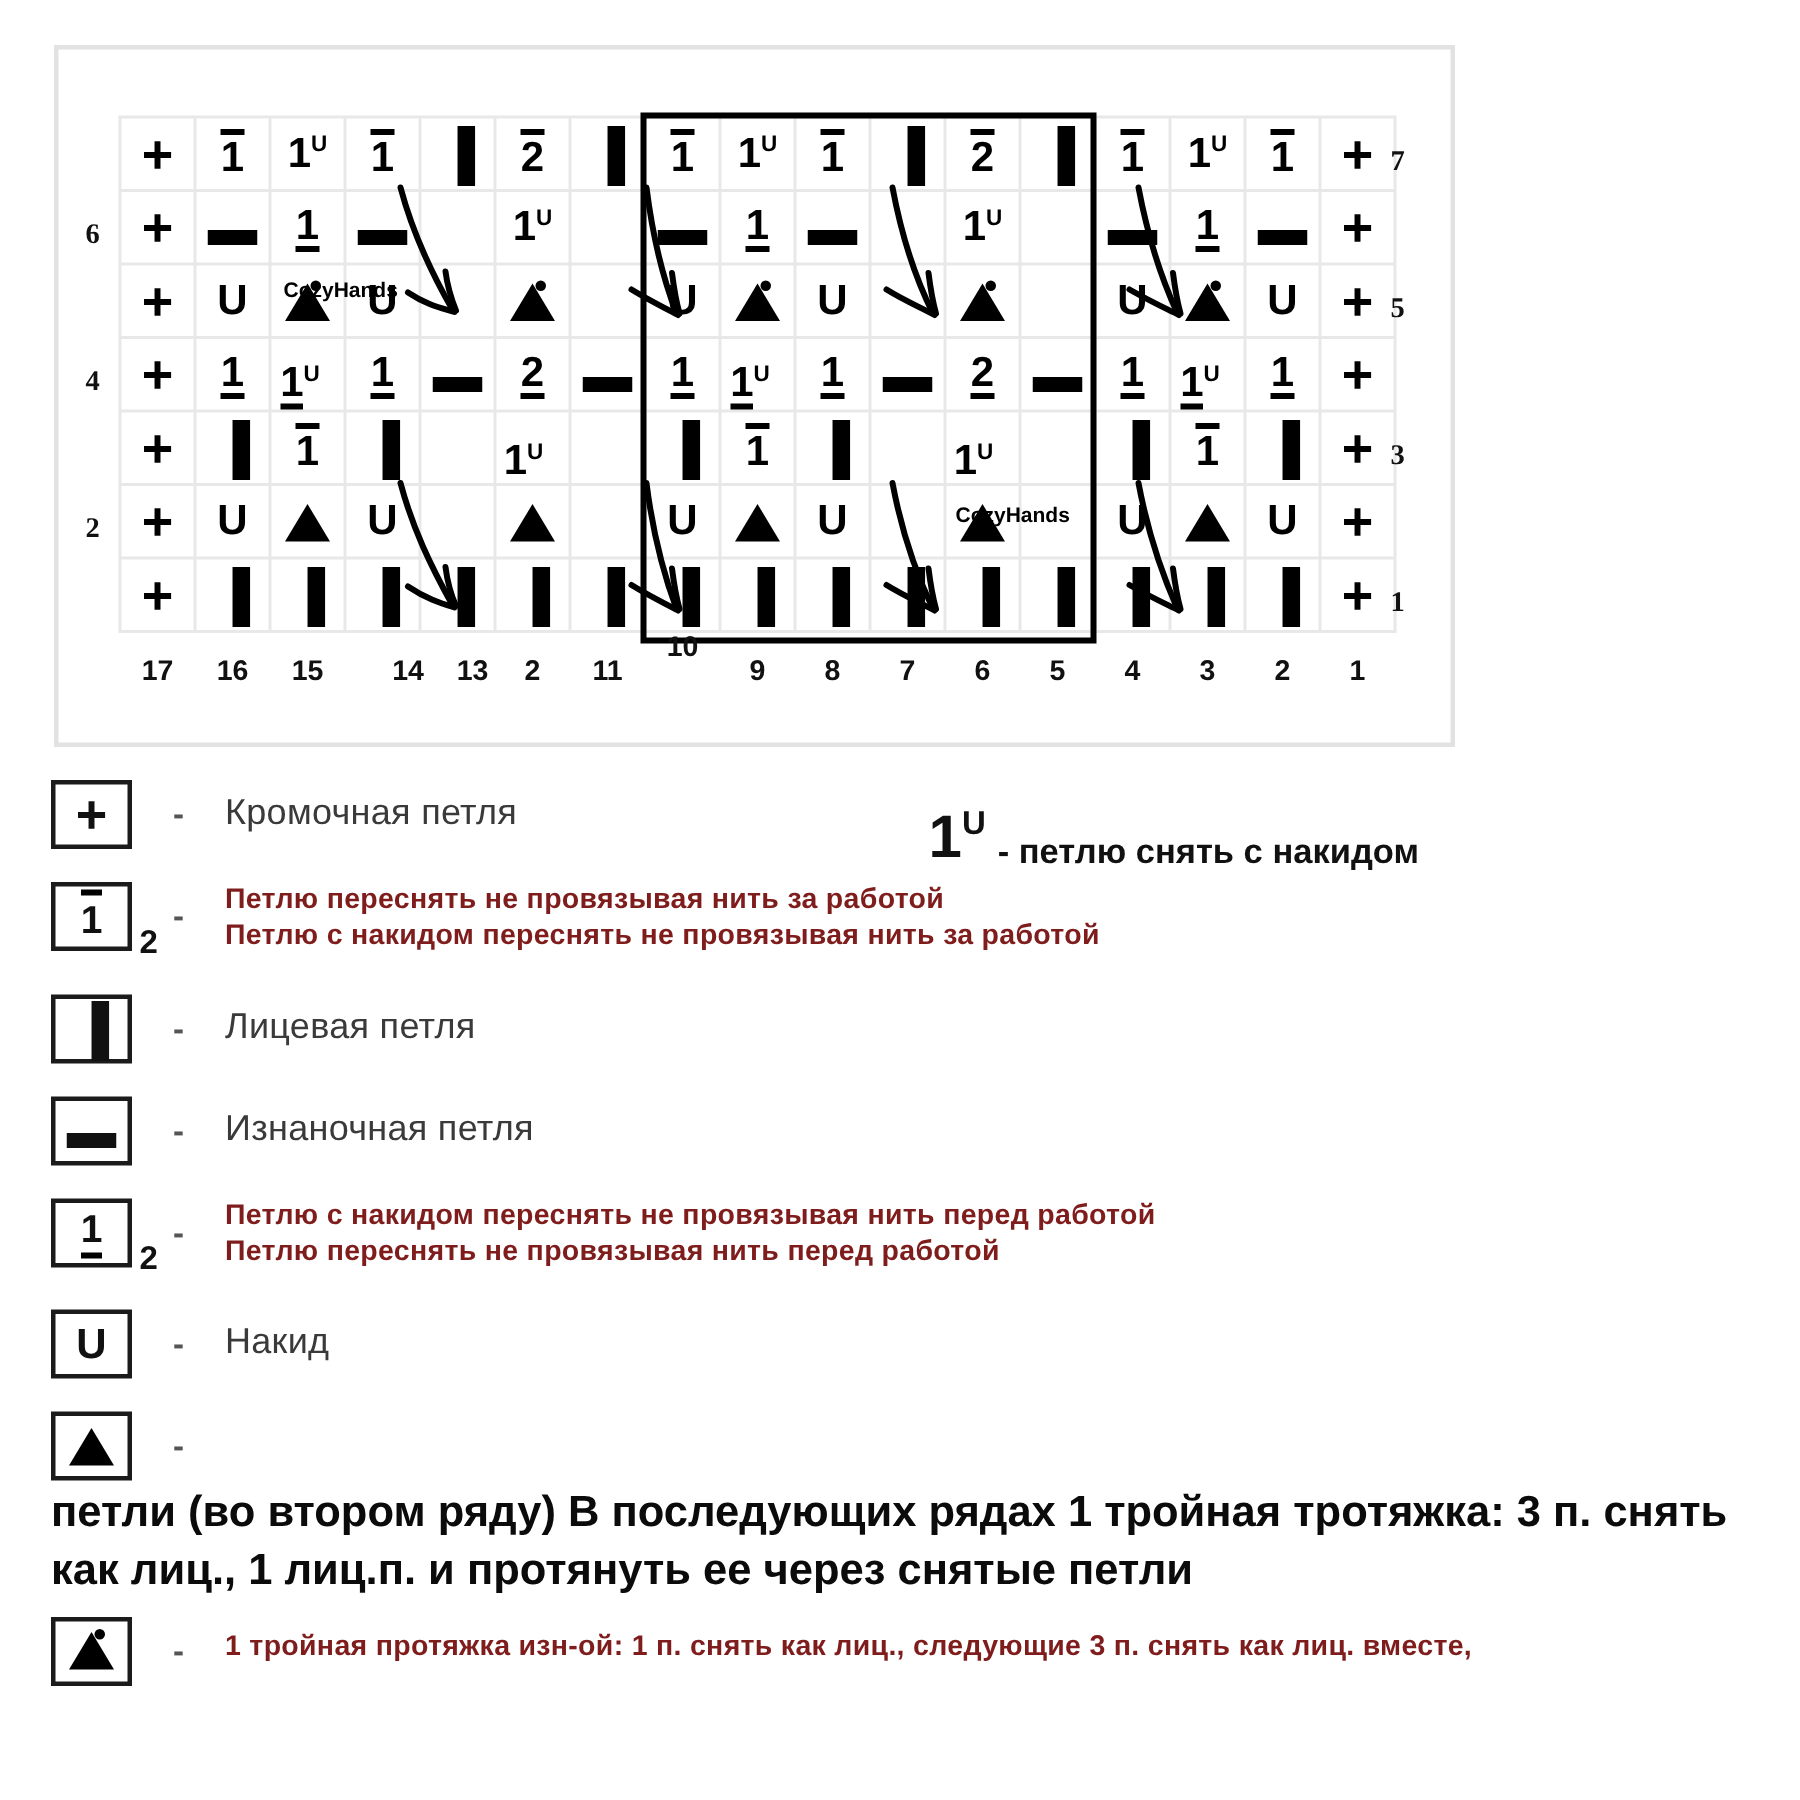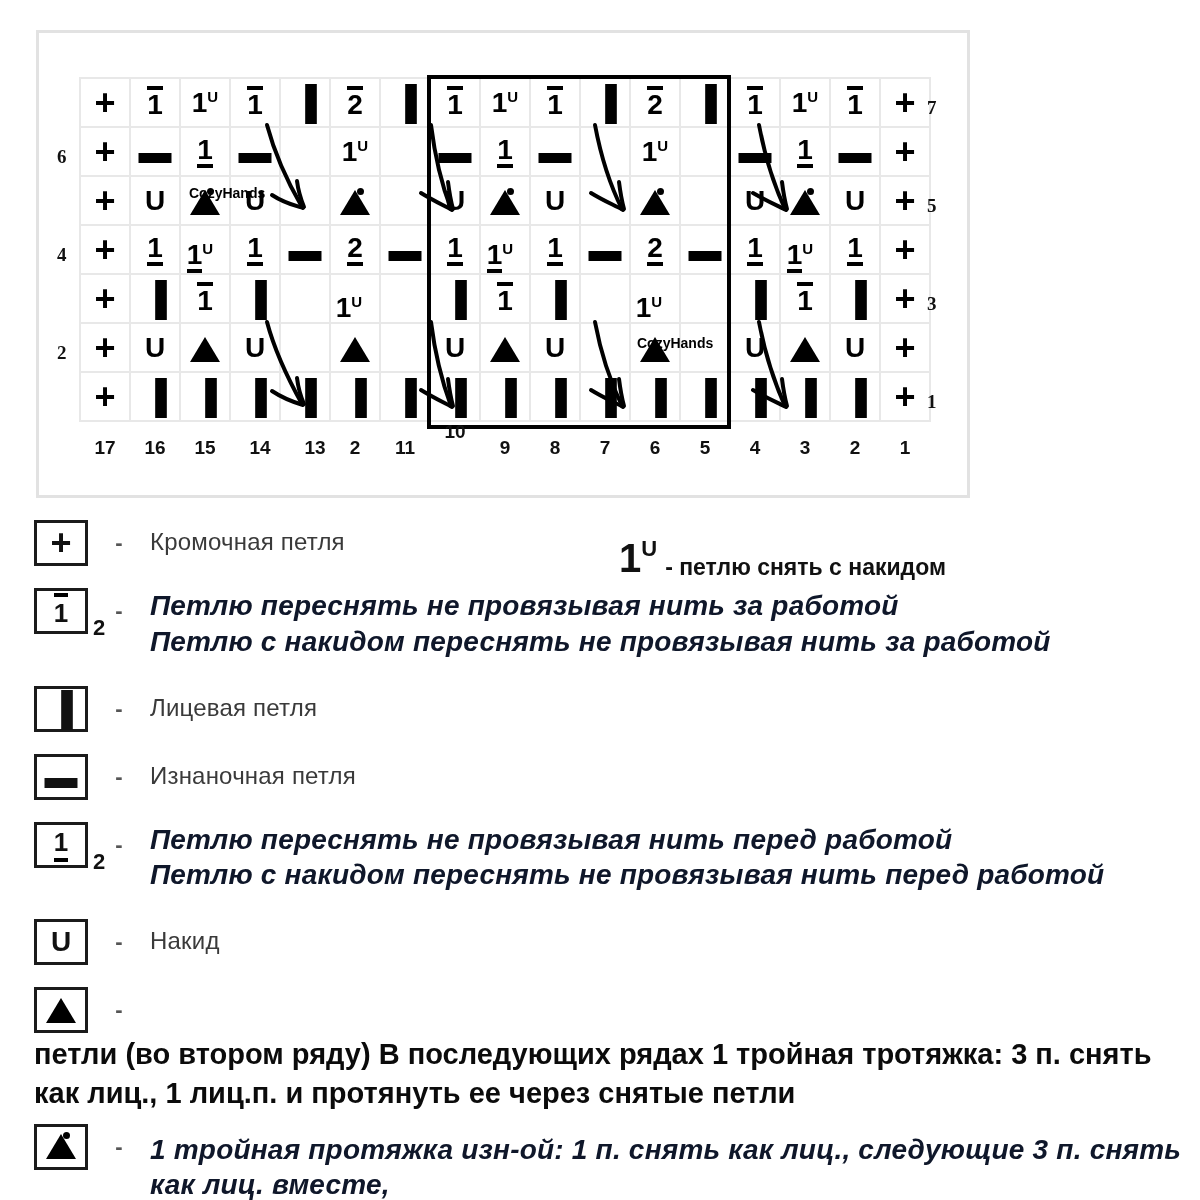--- a/index.html
+++ b/index.html
@@ -125,21 +125,21 @@
   }
   .leg-sub{
     position:absolute; left:56px; bottom:-10px;
     font-size:22px; font-weight:bold;
   }
   .leg-dash{
     width:62px; min-width:62px; text-align:center;
     font-size:22px; color:#555; padding-top:10px; font-weight:bold;
   }
   .leg-text{ font-size:24px; color:#3a3a3a; padding-top:8px; letter-spacing:.2px; }
-  .leg-text.bold{ color:#0f172a; font-weight:bold; line-height:1.28; font-size:28px;font-style:italic;}
+  .leg-text.bold{ color:#7f1d1d; font-weight:bold; line-height:1.28; font-size:19px;}
   .leg-text.two-line{ padding-top:0px; }
   .cont-text{
     font-size:29px; font-weight:bold; color:#0b0b0b; line-height:1.35;
     margin-top:2px;
   }
   .inline-note{
     position:absolute; left:585px; top:16px;
     display:flex; align-items:flex-start;
   }
   .inline-note .big1{ font-size:40px; font-weight:bold; }
@@ -341,21 +341,21 @@
 
     <div class="rownum" style="left:888px; top:64px;">7</div>
     <div class="rownum" style="left:888px; top:162px;">5</div>
     <div class="rownum" style="left:888px; top:260px;">3</div>
     <div class="rownum" style="left:888px; top:358px;">1</div>
 
     <div id="colnums">
         <div class="colnum" style="left: 49px; top: 404px;">17</div>
         <div class="colnum" style="left: 99px; top: 404px;">16</div>
         <div class="colnum" style="left: 149px; top: 404px;">15</div>
-        <div class="colnum" style="left: 204px; top: 404px;">14</div>
+        <div class="colnum" style="left: 216px; top: 404px;">14</div>
         <div class="colnum" style="left: 259px; top: 404px;">13</div>
         <div class="colnum" style="left: 299px; top: 404px;">2</div>
         <div class="colnum" style="left: 349px; top: 404px;">11</div>
         <div class="colnum" style="left: 399px; top: 388px;">10</div>
         <div class="colnum" style="left: 449px; top: 404px;">9</div>
         <div class="colnum" style="left: 499px; top: 404px;">8</div>
         <div class="colnum" style="left: 549px; top: 404px;">7</div>
         <div class="colnum" style="left: 599px; top: 404px;">6</div>
         <div class="colnum" style="left: 649px; top: 404px;">5</div>
         <div class="colnum" style="left: 699px; top: 404px;">4</div>
@@ -410,22 +410,22 @@
     <div class="leg-text">Изнаночная петля</div>
   </div>
 
   <div class="leg-row" style="margin-bottom:26px;">
     <div class="leg-key">
       <span class="unl" style="font-size:26px;border-bottom-width:4px;">1</span>
       <span class="leg-sub">2</span>
     </div>
     <div class="leg-dash">-</div>
     <div class="leg-text bold two-line">
+      <div>Петлю с накидом переснять не провязывая нить перед работой</div>
       <div>Петлю переснять не провязывая нить перед работой</div>
-      <div>Петлю с накидом переснять не провязывая нить перед работой</div>
     </div>
   </div>
 
   <div class="leg-row" style="margin-bottom:22px;">
     <div class="leg-key">
         <span class="sym sym-u">U</span>
       </div>
     <div class="leg-dash">-</div>
     <div class="leg-text">Накид</div>
   </div>

